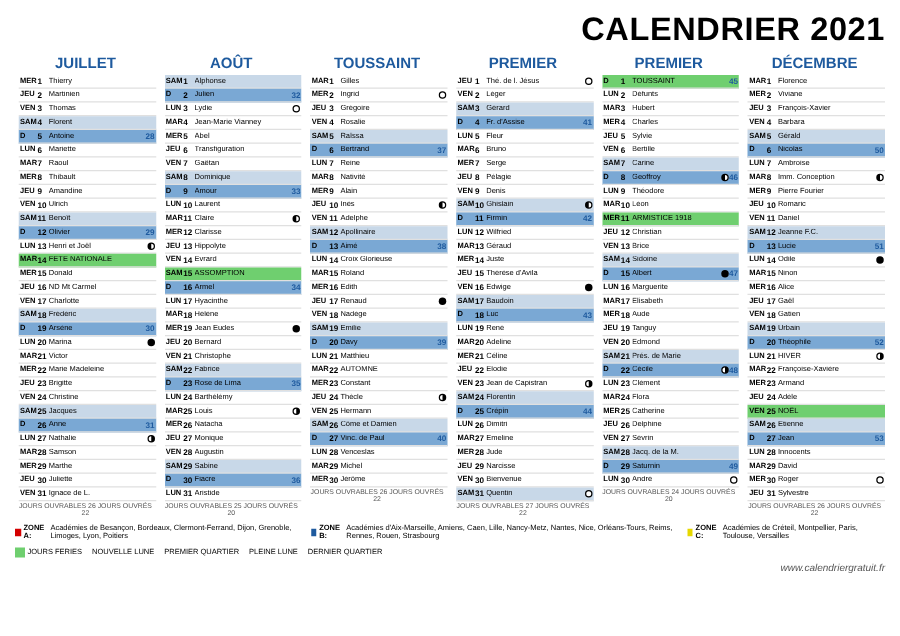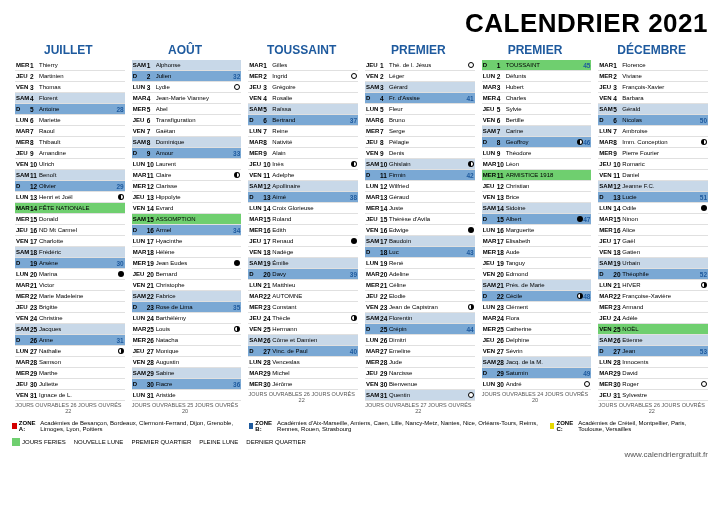--- a/index.html
+++ b/index.html
@@ -23,21 +23,21 @@
 .row .m.first { background: #fff; border: 0.5px solid #000; border-right: 3px solid #000; }
 .legend { display: flex; justify-content: space-between; font-size: 6px; margin-top: 6px; align-items: center; }
 .legend-left { display: flex; gap: 3px; }
 .zone-box { display: flex; align-items: center; gap: 2px; }
 .zb { width: 6px; height: 6px; }
 .zb.a { background: #d40000; }
 .zb.b { background: #1e5a9e; }
 .zb.c { background: #e6d800; }
 .legend-right { display: flex; gap: 6px; align-items: center; }
 .moon-leg { display: flex; align-items: center; gap: 2px; }
-.site { text-align: right; font-size: 8px; margin-top: 4px; color: #555; }
+.site { text-align: right; font-style: italic; font-size: 8px; margin-top: 4px; color: #555; }
 .jo { font-size: 5.5px; text-align: center; color: #555; margin-top: 1px; }
 </style>
 </head>
 <body>
 
 <div class="title">CALENDRIER 2021</div>
 
 <div class="grid">
     <div class="month">
       <div class="month-name">JUILLET</div>

